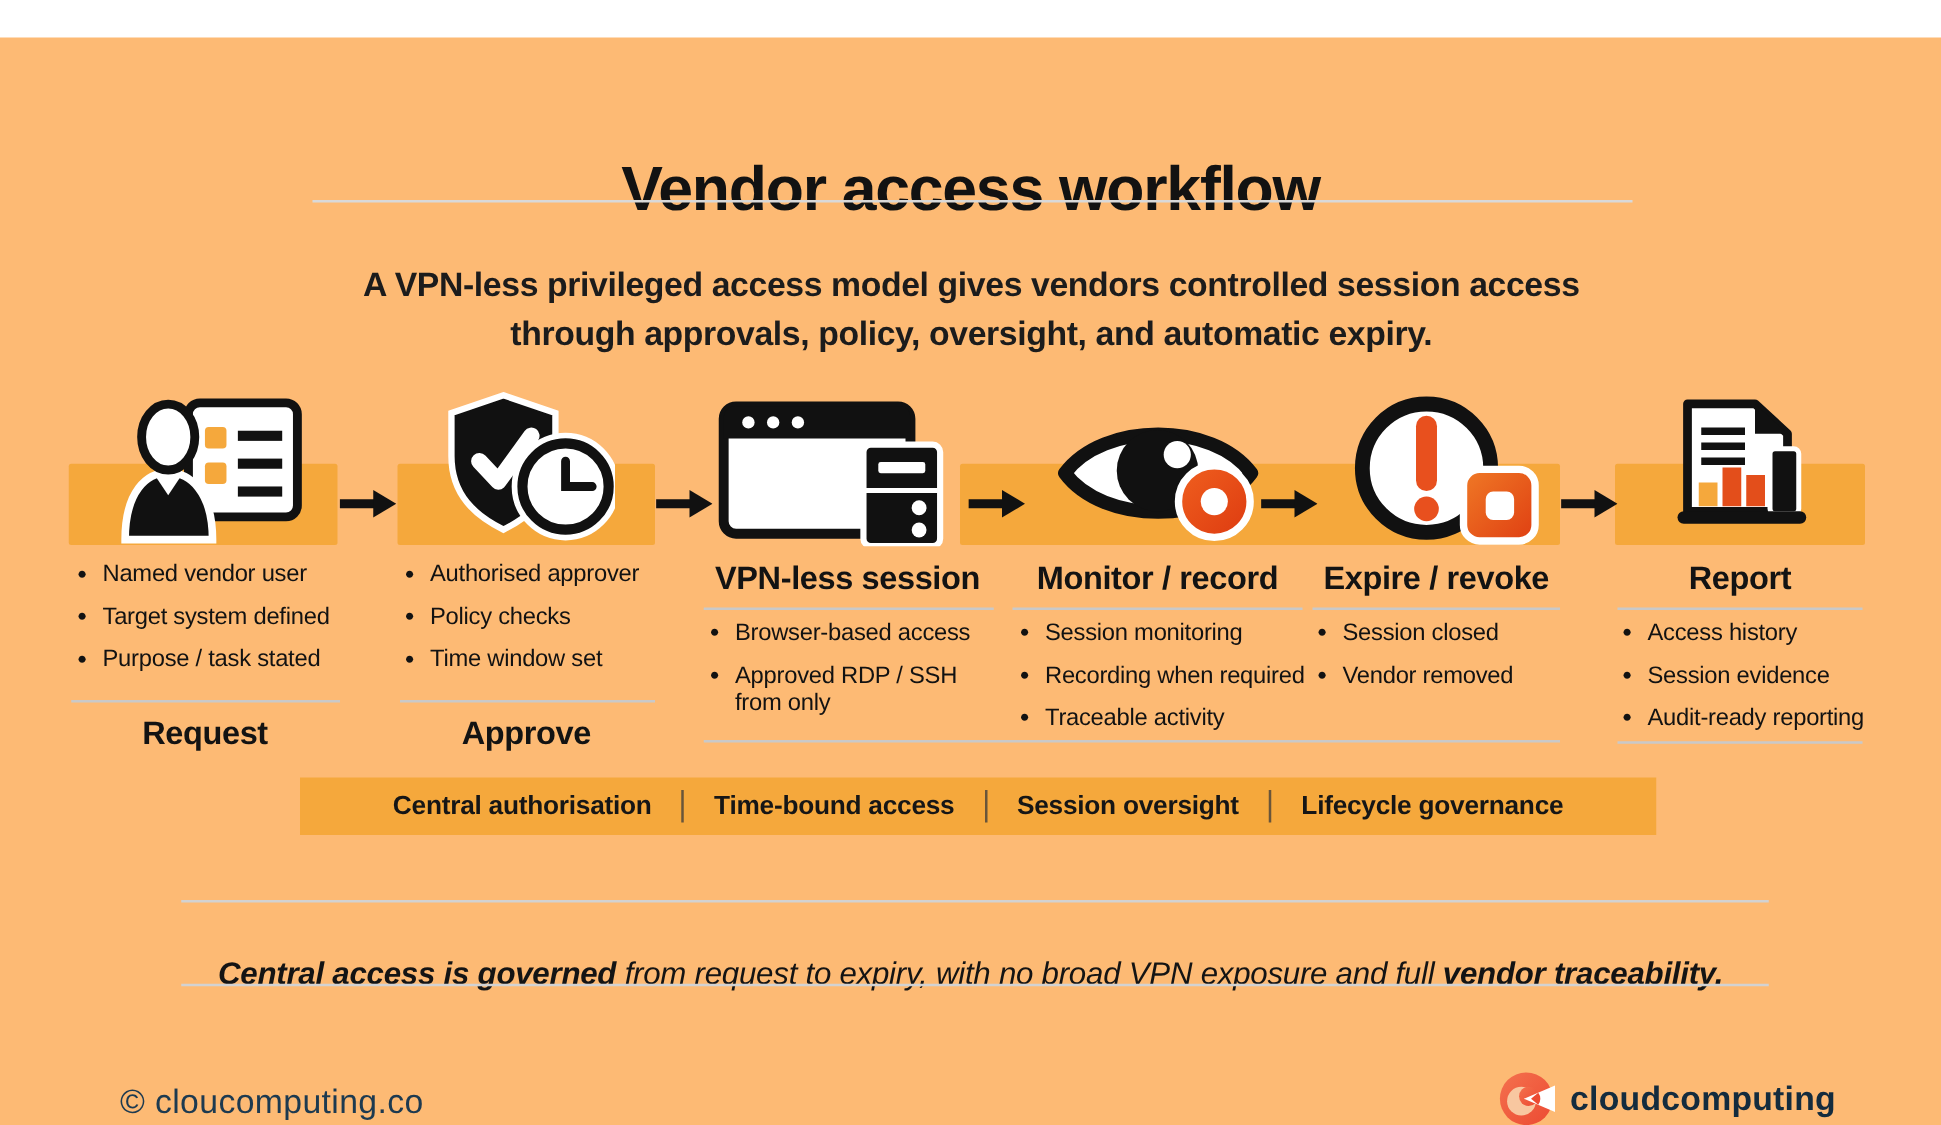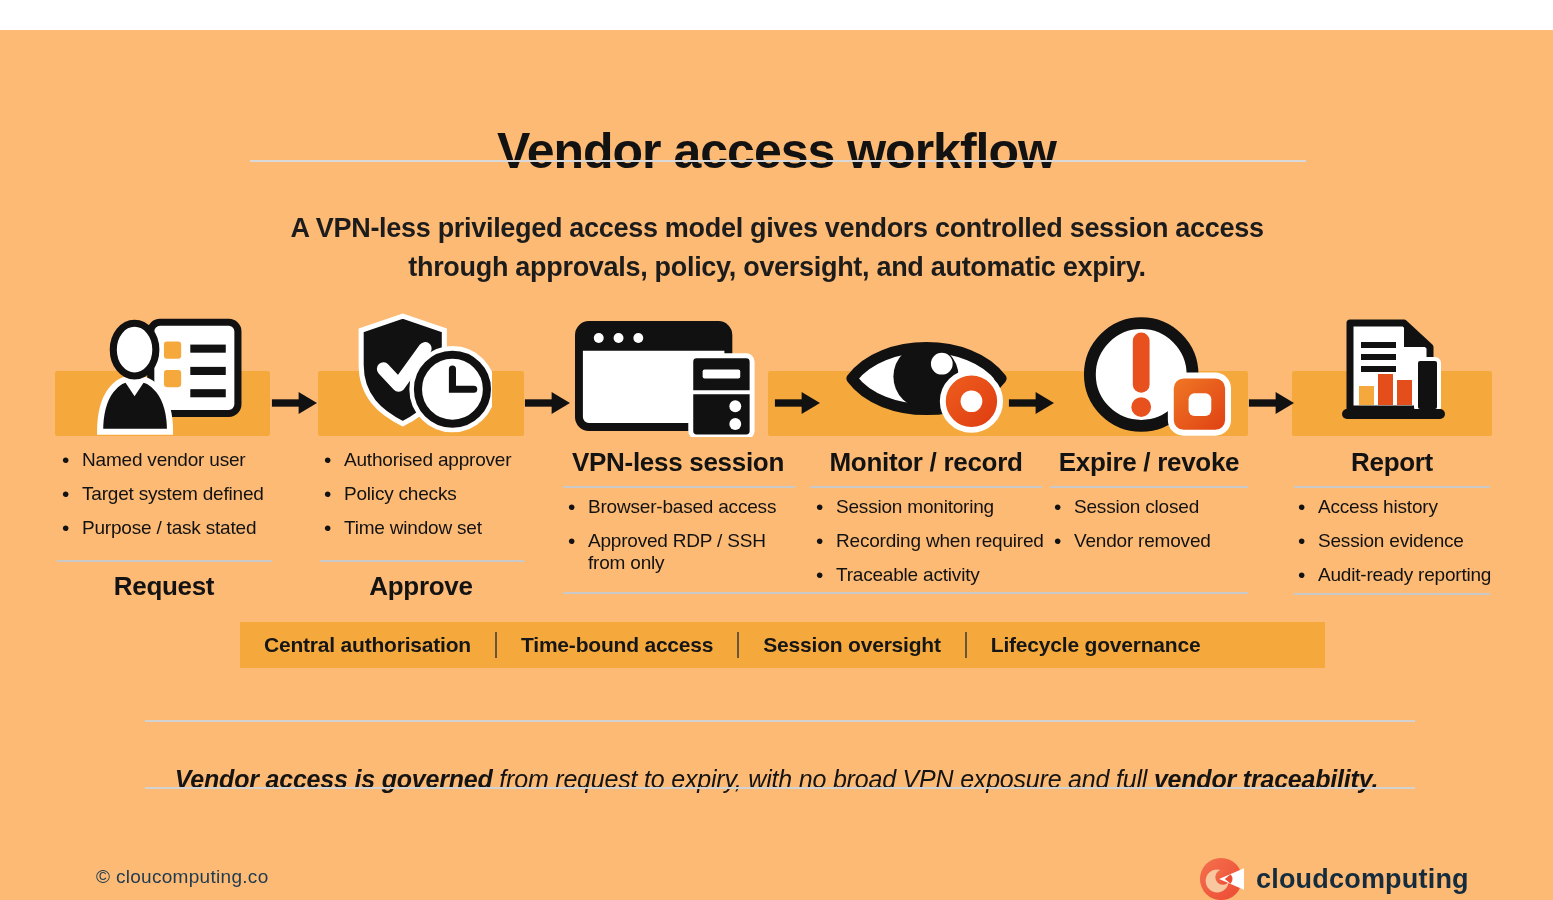--- a/index.html
+++ b/index.html
@@ -59,33 +59,33 @@
   .r6{left:1294px;top:456px;width:196px;}
   .b3{left:566px;top:466px;width:235px;}
   .b4{left:814px;top:466px;width:236px;}
   .b5{left:1052px;top:466px;width:200px;}
   .b6{left:1296px;top:466px;width:200px;}
   .r-bottom-mid{left:563px;top:562px;width:685px;}
   .r-bottom-right{left:1294px;top:563px;width:196px;}
 
   
   .banner{position:absolute;left:240px;top:592px;width:1085px;height:46px;background:#F5A83C;
-          display:flex;align-items:center;justify-content:flex-start;}
+          display:flex;align-items:center;justify-content:center;}
   .banner-item{font-size:21px;font-weight:700;color:#161616;padding:0 24px;letter-spacing:-0.2px;}
   .banner-sep{width:2px;height:26px;background:#3a3a3a;opacity:.75;}
 
   
   .sum-rule-top{left:145px;top:690px;width:1270px;background:#d2d2d2;}
   .sum-rule-bot{left:145px;top:757px;width:1270px;background:#d2d2d2;}
   .summary{position:absolute;left:120px;top:710px;width:1313px;text-align:center;
            font-size:25px;font-style:italic;color:#141414;letter-spacing:-0.2px;}
   .summary .bold{font-weight:800;}
 
   
-  .copyright{position:absolute;left:96px;top:836px;font-size:19px;color:#1d3a50;letter-spacing:0.3px;}
+  .copyright{position:absolute;left:96px;top:836px;font-size:27px;color:#1d3a50;letter-spacing:0.3px;}
   .brand{position:absolute;left:1198px;top:826px;display:flex;align-items:center;}
   .brand-mark{width:46px;height:46px;margin-right:12px;}
   .brand-mark svg{display:block;width:100%;height:100%;}
   .brand-name{font-size:27px;font-weight:700;color:#142c3e;letter-spacing:0.2px;}
 </style>
 </head>
 <body>
 
 <div class="canvas">
 
@@ -263,21 +263,21 @@
     <span class="banner-item">Central authorisation</span>
     <span class="banner-sep"></span>
     <span class="banner-item">Time-bound access</span>
     <span class="banner-sep"></span>
     <span class="banner-item">Session oversight</span>
     <span class="banner-sep"></span>
     <span class="banner-item">Lifecycle governance</span>
   </div>
 
   <div class="rule sum-rule-top"></div>
-  <p class="summary"><span class="bold">Vendor access is governed</span><span> from request to expiry, with no broad VPN exposure and full </span><span class="bold">vendor traceability.</span></p>
+  <p class="summary"><span class="bold">Central access is governed</span><span> from request to expiry, with no broad VPN exposure and full </span><span class="bold">vendor traceability.</span></p>
   <div class="rule sum-rule-bot"></div>
 
   <div class="copyright">© cloucomputing.co</div>
   <div class="brand">
     <span class="brand-mark">
       <svg viewBox="0 0 48 48">
         <defs>
             <linearGradient id="gc" x1="0" y1="0" x2="1" y2="1">
           <stop offset="0" stop-color="#F4714E"></stop>
               <stop offset="1" stop-color="#EC4A32"></stop>

